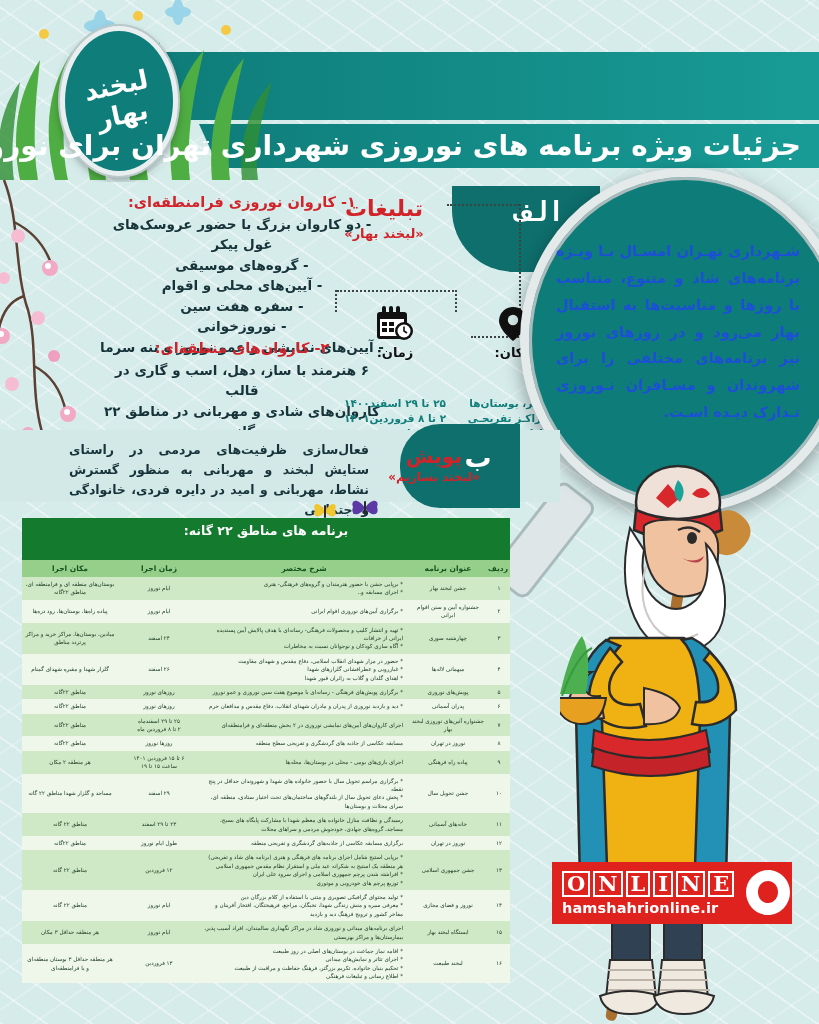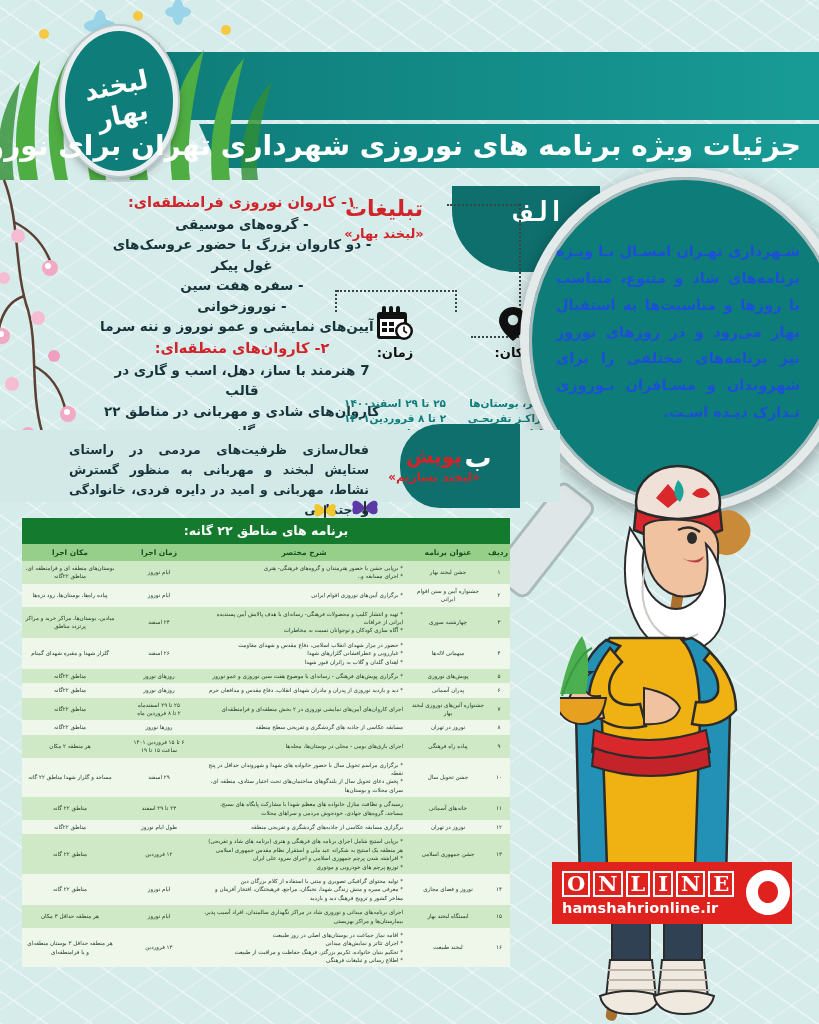--- a/index.html
+++ b/index.html
@@ -166,21 +166,21 @@
 
   
   #table-wrap {
     position: absolute; top: 518px; left: 22px;
     width: 488px;
     direction: rtl;
   }
   #table-title {
     background: #137a2e; color: #ffffff;
     font-size: 12.5px; font-weight: bold;
-    text-align: center; padding: 5px 0 6px;
+    text-align: center; padding: 5px 0 22px;
     letter-spacing: .2px;
   }
   table { border-collapse: collapse; width: 100%; table-layout: fixed; background: #eaf5e6; }
   thead th {
     background: #96cf8a; color: #14531f;
     font-size: 7.5px; font-weight: bold;
     padding: 4px 2px; text-align: center;
     border: none;
   }
   tbody td {
@@ -304,30 +304,31 @@
 
   <div class="dotline-h" style="top:204px;right:300px;width:72px;"></div>
   <div class="dotline-v" style="top:204px;right:298px;height:118px;"></div>
   <div class="dotline-h" style="top:290px;right:362px;width:120px;"></div>
   <div class="dotline-v" style="top:290px;right:362px;height:22px;"></div>
   <div class="dotline-v" style="top:290px;right:482px;height:22px;"></div>
   <div class="dotline-h" style="top:336px;right:300px;width:48px;"></div>
 
   <div class="bullet-group" style="top:192px;right:432px;width:290px;">
     <div class="bullet-head">۱- کاروان نوروزی فرامنطقه‌ای:</div>
+    <div class="bullet-line">- دو کاروان بزرگ با حضور عروسک‌های غول پیکر</div>
     <div class="bullet-line">- گروه‌های موسیقی</div>
-    <div class="bullet-line">- دو کاروان بزرگ با حضور عروسک‌های غول پیکر</div>
+    <div class="bullet-line">- آیین‌های محلی و اقوام</div>
     <div class="bullet-line">- سفره هفت سین</div>
     <div class="bullet-line">- نوروزخوانی</div>
     <div class="bullet-line">- آیین‌های نمایشی و عمو نوروز و ننه سرما</div>
   </div>
 
   <div class="bullet-group" style="top:338px;right:432px;width:290px;">
     <div class="bullet-head">۲- کاروان‌های منطقه‌ای:</div>
-    <div class="bullet-line">7 هنرمند با ساز، دهل، اسب و گاری در قالب</div>
+    <div class="bullet-line">۶ هنرمند با ساز، دهل، اسب و گاری در قالب</div>
     <div class="bullet-line">کاروان‌های شادی و مهربانی در مناطق ۲۲ گانه</div>
     <div class="bullet-line">با اجرای برنامه، سال نو را نوید می‌دهند.</div>
   </div>
 
   <div class="info-col" style="top:306px;right:372px;width:104px;">
     <div class="icon-box">
       <svg width="40" height="36" viewBox="0 0 40 36">
         <rect x="2" y="6" width="30" height="27" rx="3" fill="#111"></rect>
         <rect x="5" y="13" width="24" height="17" fill="#fff"></rect>
         <rect x="7" y="0" width="4" height="9" rx="2" fill="#111"></rect>

